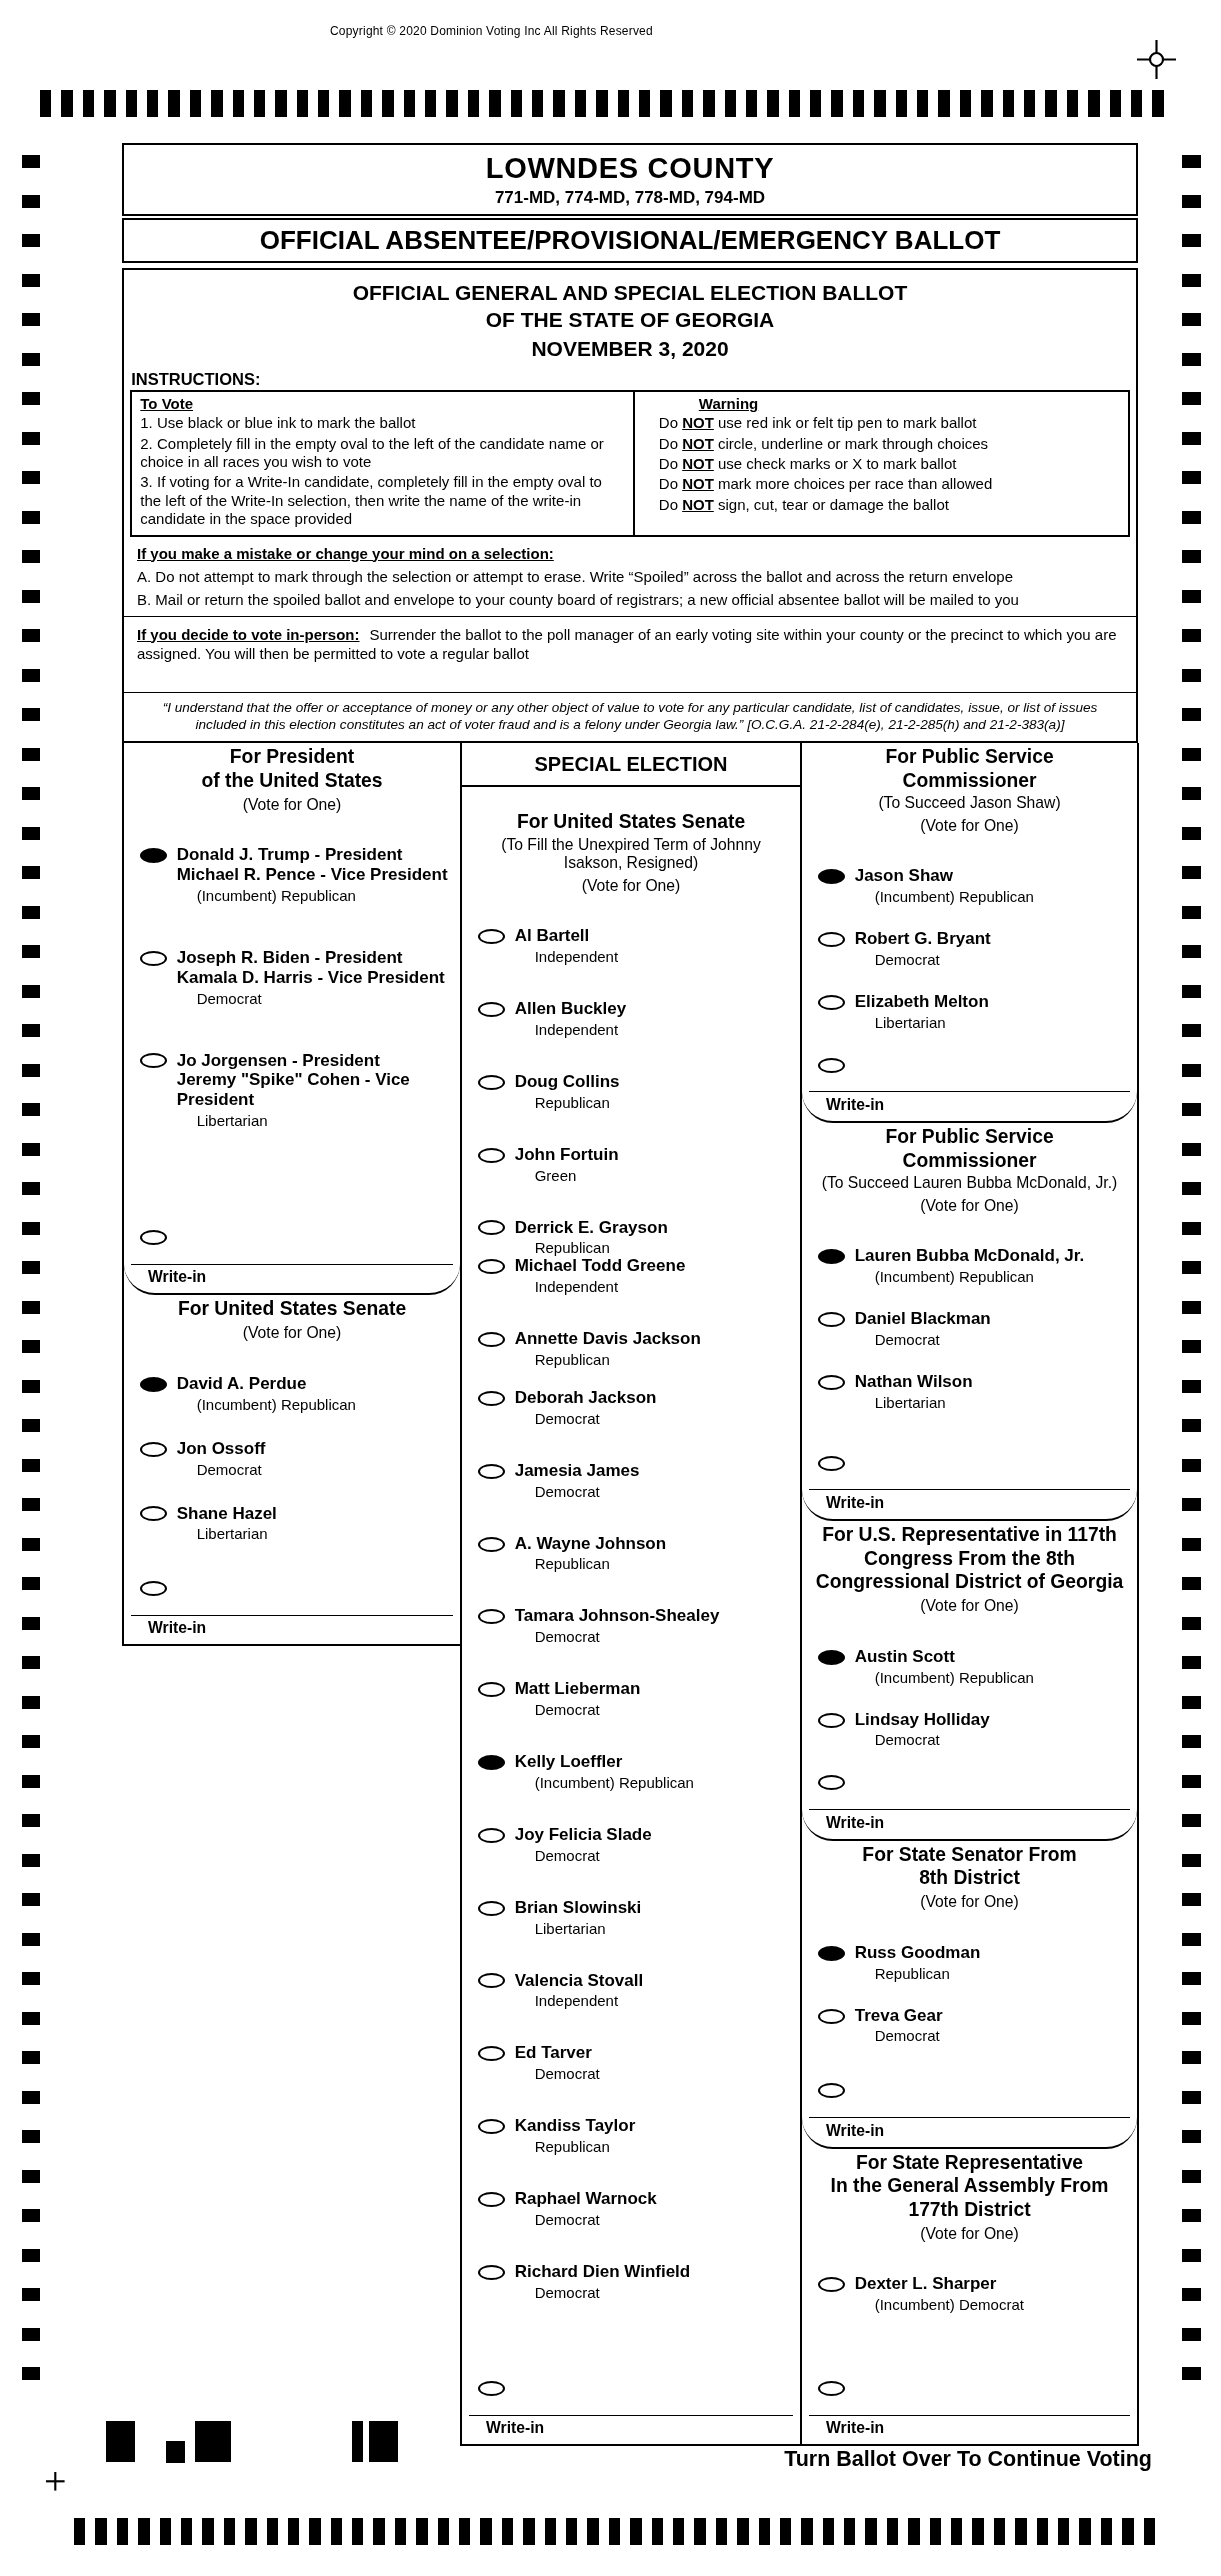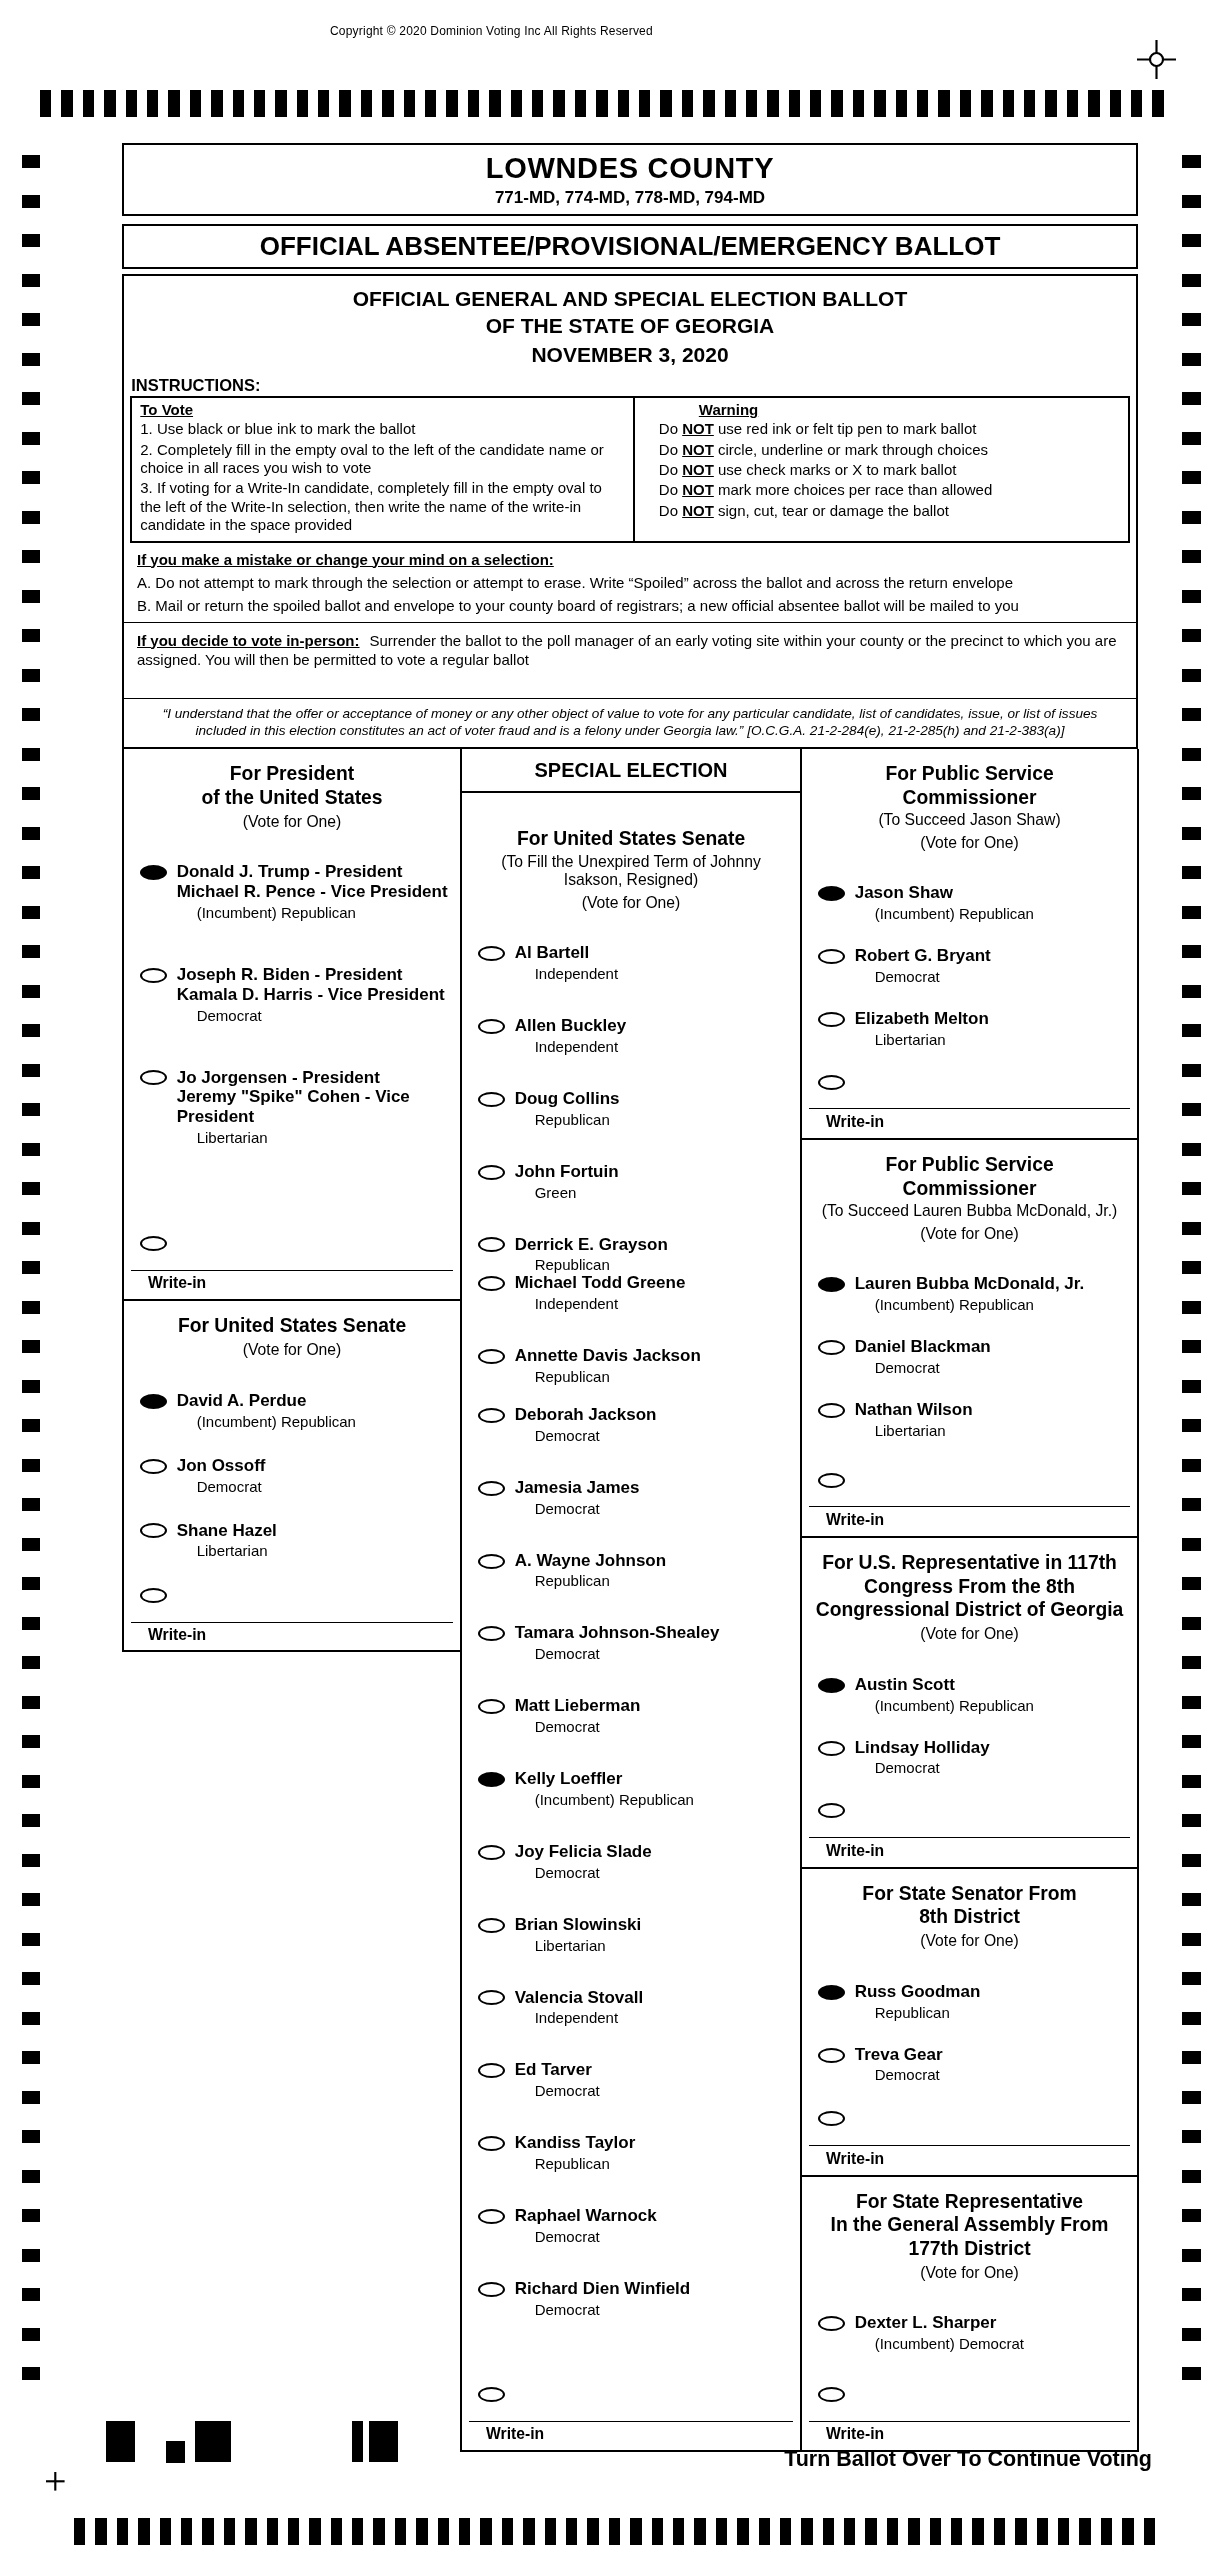--- a/index.html
+++ b/index.html
@@ -19,21 +19,21 @@
   .tbar { width:11.4px; height:27px; background:#000; flex:none; }
   .tsq  { width:18.6px; height:13px; background:#000; flex:none; }
   .idmarks { position:absolute; top:2421px; left:106px; width:308px; height:41px; }
   .idm { position:absolute; top:0; background:#000; height:41px; }
 
   
   .content { position:absolute; left:122px; top:143px; width:1016px; }
   .box-county { border:2.1px solid #000; text-align:center; padding:7.2px 0 5.7px; }
   .county    { font-size:29px; font-weight:bold; letter-spacing:0.7px; }
   .precincts { font-size:17px; font-weight:bold; margin-top:2.9px; }
-  .box-type { border:2.1px solid #000; margin-top:8px; text-align:center;
+  .box-type { border:2.1px solid #000; margin-top:2px; text-align:center;
               font-size:26px; font-weight:bold; padding:5px 0; }
   .box-main { border:2.1px solid #000; margin-top:5.7px; }
   .title-block { text-align:center; padding:10px 0 5.7px; }
   .t1 { font-size:21px; font-weight:bold; line-height:1.25; }
   .t2 { font-size:21px; font-weight:bold; margin-top:4.3px; }
 
   
   .instr-label { font-size:16.5px; font-weight:bold; padding:2.9px 0 1.4px 7.2px; }
   .tw-box { border:2.1px solid #000; margin:0 5.7px; display:flex; }
   .tovote  { flex:1.05; border-right:2.1px solid #000; padding:2.9px 8.6px 7.2px; }
@@ -51,21 +51,21 @@
            font-style:italic; text-align:center; line-height:1.3;margin-top:20px; }
 
   
   .columns { display:flex; align-items:flex-start; }
   .column { flex:none; border-bottom:2.1px solid #000; display:flex; flex-direction:column; background:#fff; }
   .col0 { width:338px; border-left:2.1px solid #000; }
   .col1 { width:340px; border-left:2.1px solid #000;gap:21px; }
   .col2 { width:339px; border-left:2.1px solid #000; border-right:2.1px solid #000; }
   .col-header { font-size:20px; font-weight:bold; text-align:center;
                 padding:10px 0 8.6px; border-bottom:2.1px solid #000; flex:none; }
-  .contest { border-bottom:2.1px solid #000; display:flex; flex-direction:column; padding-top:13px; }
+  .contest { border-bottom:2.1px solid #000; display:flex; flex-direction:column; padding-top:2px;border-radius:31px; }
   .contest:last-child { border-bottom:none; flex:1; }
   .c-title { font-size:19.3px; font-weight:bold; text-align:center; line-height:1.22; padding:0 5.7px; }
   .c-sub  { font-size:15.7px; text-align:center; line-height:1.2; margin-top:2.1px; padding:0 13px; }
   .c-vote { font-size:15.7px; text-align:center; margin-top:3.6px; margin-bottom:31.5px; }
   .cand { display:flex; align-items:flex-start; padding-left:15.7px; }
   .oval { width:27px; height:15px; border:2.1px solid #000; border-radius:13.6px / 7.5px;
           flex:none; margin-top:2.9px; background:#fff; }
   .oval.filled { background:#000; }
   .cand-text  { margin-left:10px; }
   .cand-name  { font-size:17px; font-weight:bold; line-height:1.16; }

